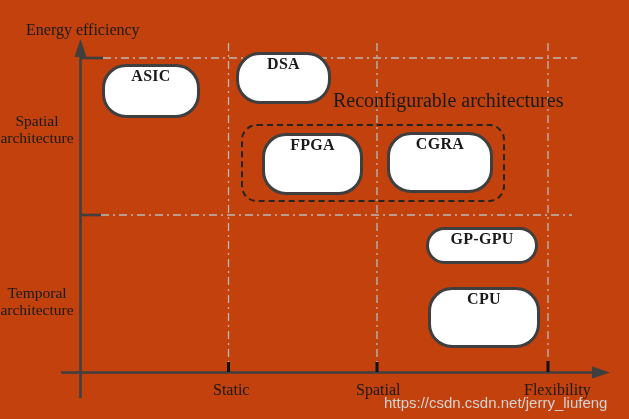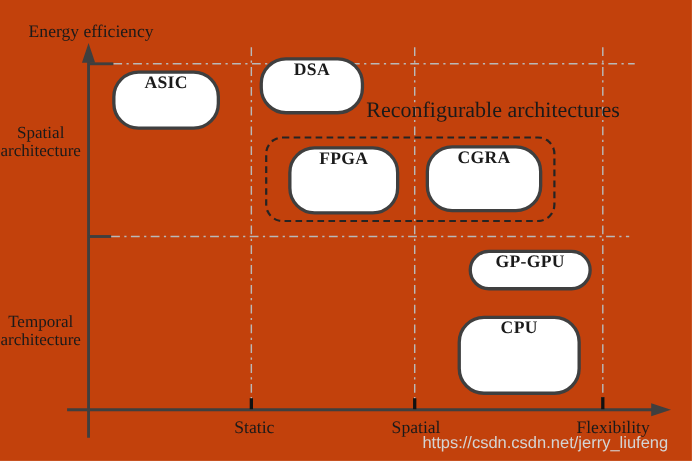--- a/index.html
+++ b/index.html
@@ -25,21 +25,21 @@
     font-weight: bold;
     font-size: 16px;
     letter-spacing: 0.3px;
     z-index: 2;
   }
   .box-asic  { left: 102px; top: 64px;  width: 98px;  height: 54px; }
   .box-dsa   { left: 236px; top: 52px;  width: 95px;  height: 52px; }
   .box-fpga  { left: 262px; top: 133px; width: 101px; height: 62px; }
   .box-cgra  { left: 387px; top: 132px; width: 106px; height: 61px; }
   .box-gpgpu { left: 426px; top: 227px; width: 112px; height: 37px; }
-  .box-cpu   { left: 416px; top: 287px; width: 112px; height: 72px; }
+  .box-cpu   { left: 428px; top: 287px; width: 112px; height: 61px; }
 
   .group-outline {
     position: absolute;
     box-sizing: border-box;
     left: 241px; top: 124px; width: 264px; height: 78px;
     border: 2.5px dashed #242424;
     border-radius: 16px;
     background: transparent;
     z-index: 1;
   }

